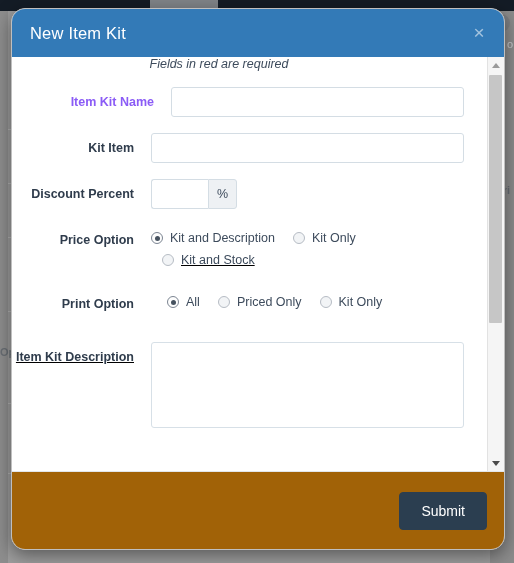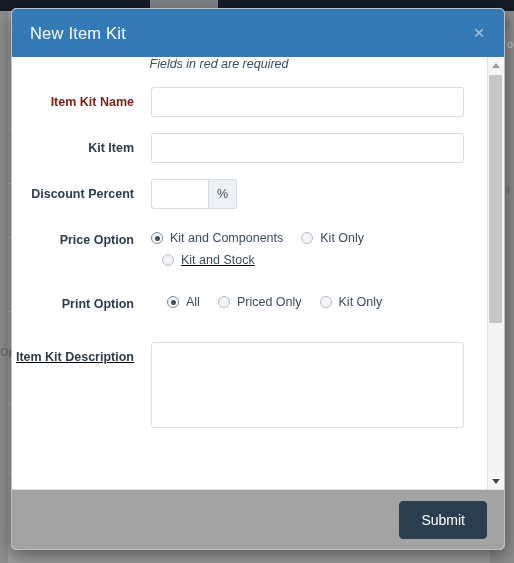--- a/index.html
+++ b/index.html
@@ -84,21 +84,21 @@
 
   
   .modal {
     position: absolute;
     left: 11px;
     top: 8px;
     width: 492px;
     height: 540px;
     background: #ffffff;
     border: 1px solid #bfbfbf;
-    border-radius: 5px;
+    border-radius: 14px;
     box-shadow: 0 5px 18px rgba(0,0,0,.45);
     display: flex;
     flex-direction: column;
     overflow: hidden;
   }
 
   .modal-header {
     flex: 0 0 auto;
     height: 48px;
     background: #337ab7;
@@ -167,21 +167,21 @@
     flex: 0 0 122px;
     text-align: right;
     font-size: 12.5px;
     font-weight: bold;
     color: #2f3c4c;
     line-height: 16px;
     padding-top: 7px;
     padding-right: 0;
     box-sizing: border-box;
   }
-  .form-label.required { color: #7f1d1d; }
+  .form-label.required { color: #8b5cf6; margin-left: 20px; }
   .form-control-col {
     flex: 1 1 auto;
     padding-left: 17px;
     padding-right: 22px;
     box-sizing: border-box;
   }
 
   input.text-input {
     width: 100%;
     height: 30px;
@@ -324,23 +324,23 @@
     width: 13px;
     height: 248px;
     background: #c6c6c6;
     border-radius: 1px;
     cursor: pointer;
   }
 
   
   .modal-footer {
     flex: 0 0 auto;
-    height: 60px;
+    height: 78px;
     border-top: 1px solid #e2e6ea;
-    background: #a3a3a3;
+    background: #a16207;
     display: flex;
     align-items: center;
     justify-content: flex-end;
     padding-right: 17px;
     box-sizing: border-box;
     border-radius: 0 0 4px 4px;
   }
   .btn-submit {
     background: #2b3e50;
     color: #ffffff;
@@ -413,21 +413,21 @@
             </div>
           </div>
         </div>
 
         <div class="form-group">
           <div class="form-label">Price Option</div>
           <div class="form-control-col">
             <div class="radio-row">
               <label class="radio-opt checked">
                 <span class="radio-dot"></span>
-                <span>Kit and Components</span>
+                <span>Kit and Description</span>
               </label>
               <label class="radio-opt">
                 <span class="radio-dot"></span>
                 <span>Kit Only</span>
               </label>
             </div>
             <div class="radio-row second-line">
               <label class="radio-opt">
                 <span class="radio-dot"></span>
                 <span>Kit and Stock</span>

